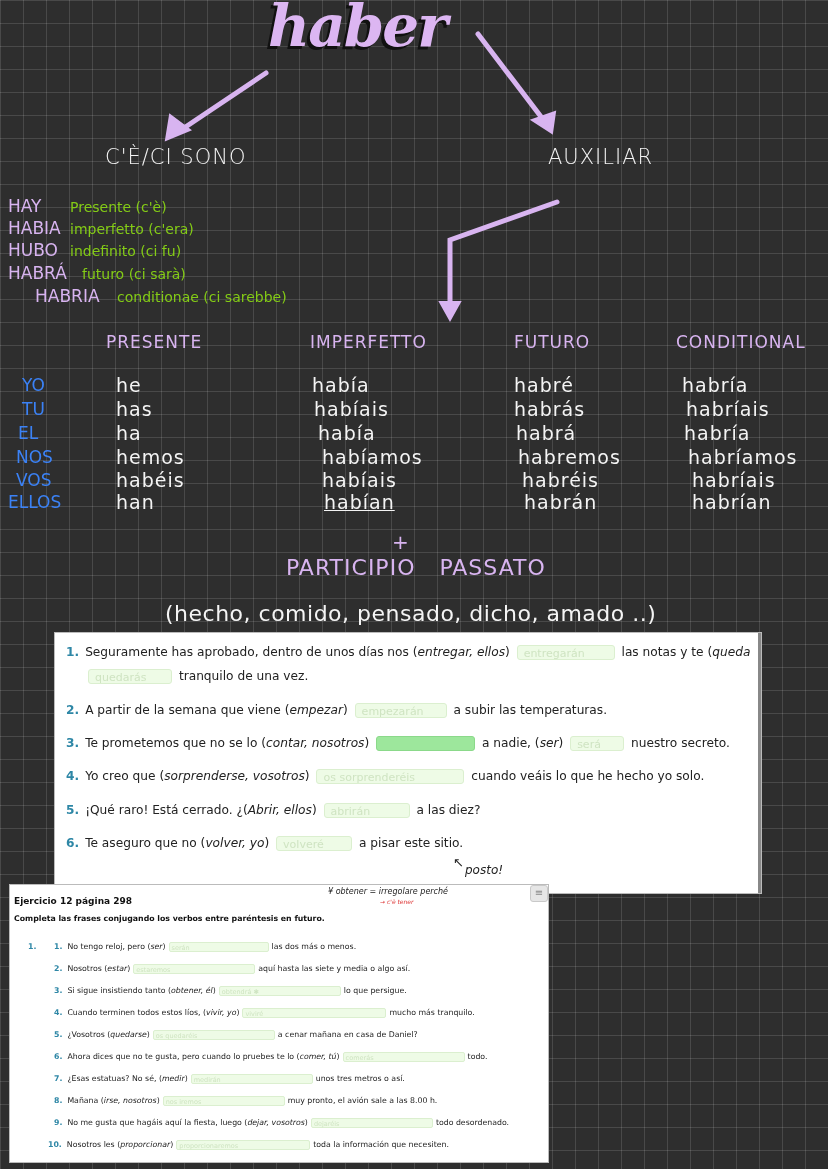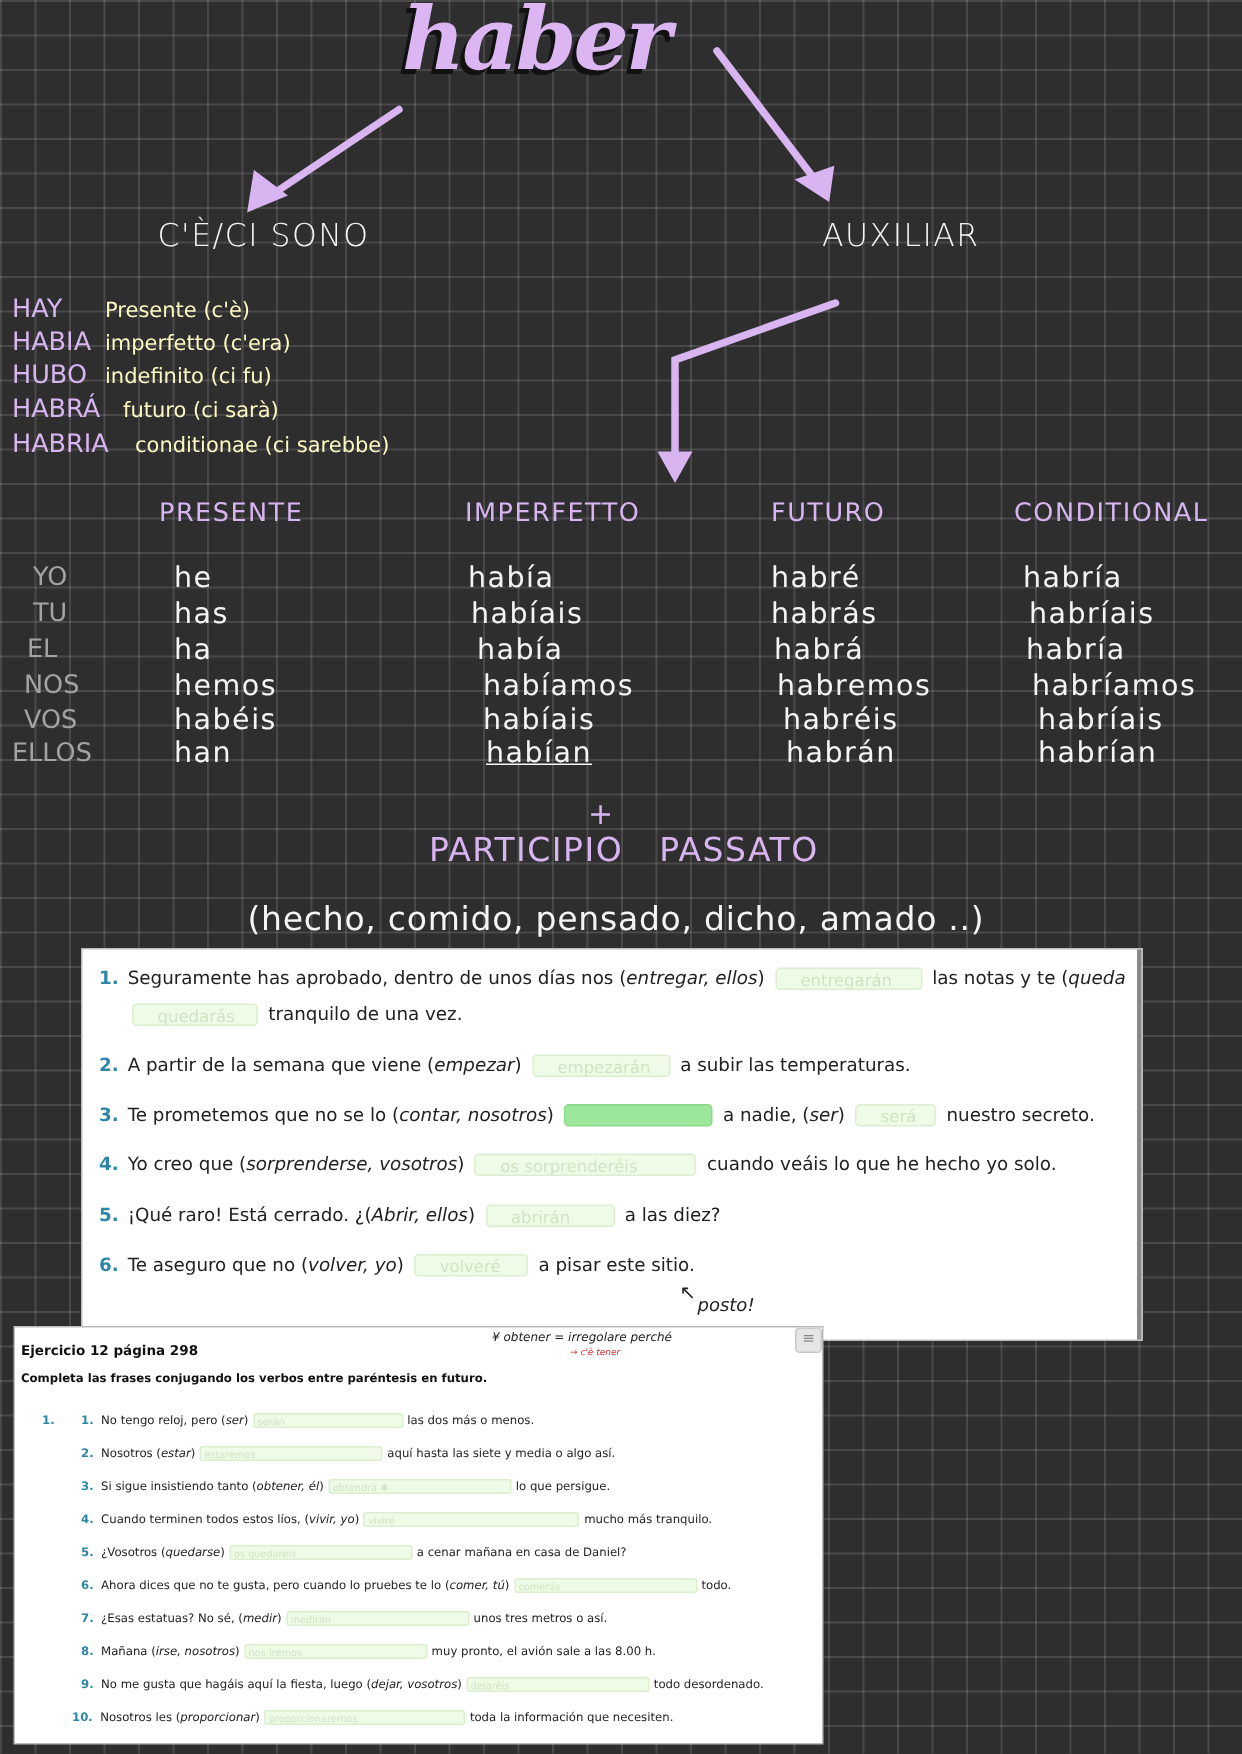--- a/index.html
+++ b/index.html
@@ -16,33 +16,33 @@
   .title {
     left:268px; top:-8px; font-family:"DejaVu Serif", serif; font-style:italic; font-weight:bold;
     font-size:58px; color:#dcb6f2; letter-spacing:-2px;
     text-shadow:-3px 3px 0 #111;
   }
   .hand { color:#f4f4f4; font-family:"DejaVu Sans", sans-serif; letter-spacing:1px; }
   .lav { color:#d8b4f0; font-family:"DejaVu Sans", sans-serif; letter-spacing:1px; }
   .big { font-size:21px; font-weight:300; }
   .usage-row { position:absolute; left:8px; font-size:17px; }
   .usage-row .k { display:inline-block; width:62px; color:#d8b4f0; }
-  .usage-row .v { color:#fef9c3; font-size:14px; }
+  .usage-row .v { color:#84cc16; font-size:14px; }
   .col-head { position:absolute; top:332px; font-size:17px; color:#d8b4f0; letter-spacing:1px; }
-  .pron { position:absolute; left:10px; font-size:17px; color:#a3a3a3; }
+  .pron { position:absolute; left:10px; font-size:17px; color:#3b82f6; }
   .cell { position:absolute; font-size:19px; color:#f4f4f4; letter-spacing:1px; }
   svg.arrows { position:absolute; left:0; top:0; }
   
   .panel { position:absolute; background:#fff; box-shadow:0 0 0 1px #bbb; }
   .p1 { left:55px; top:633px; width:703px; height:260px; border-right:3px solid #888; }
   .item { position:absolute; left:11px; font-family:"DejaVu Sans", sans-serif; font-size:12.2px; color:#222; white-space:nowrap; }
   .num { color:#2e87a6; font-weight:bold; margin-right:6px; }
   .inp {
     display:inline-block; height:15px; line-height:15px; background:#eefbe6; border:1px solid #dbefcf;
-    border-radius:3px; color:#cfe4c2; font-size:11px; padding:0 16px; vertical-align:middle; margin:0 3px;
+    border-radius:3px; color:#cfe4c2; font-size:11px; padding:0 6px; vertical-align:middle; margin:0 3px;
     box-sizing:border-box;
   }
   .inp.active { background:#9de79c; border-color:#8bd98a; color:#8bd98a; }
   .p2 { left:10px; top:885px; width:538px; height:277px; }
   .p2 .h1 { position:absolute; left:4px; top:11px; font-size:9px; font-weight:bold; color:#111; }
   .p2 .h2 { position:absolute; left:4px; top:29px; font-size:7.8px; font-weight:bold; color:#111; }
   .item2 { position:absolute; left:44px; font-size:7.8px; color:#222; white-space:nowrap; }
   .item2 .num { margin-right:5px; }
   .inp2 {
     display:inline-block; height:10px; line-height:10px; background:#eefbe6; border:1px solid #dbefcf;
@@ -68,21 +68,21 @@
 </svg>
 
 <div class="abs hand big" style="left:105px;top:145px;">C'È/CI SONO</div>
 <div class="abs hand big" style="left:548px;top:145px;">AUXILIAR</div>
 
 <div>
   <div class="usage-row" style="top:196px;"><span class="k">HAY</span><span class="v">Presente (c'è)</span></div>
   <div class="usage-row" style="top:218px;"><span class="k">HABIA</span><span class="v">imperfetto (c'era)</span></div>
   <div class="usage-row" style="top:240px;"><span class="k">HUBO</span><span class="v">indefinito (ci fu)</span></div>
   <div class="usage-row" style="top:263px;"><span class="k">HABRÁ</span><span class="v" style="margin-left:12px">futuro (ci sarà)</span></div>
-  <div class="usage-row" style="top:286px;"><span class="k" style="width:82px">HABRIA</span><span class="v">conditionae (ci sarebbe)</span></div>
+  <div class="usage-row" style="top:286px;margin-left:27px;"><span class="k" style="width:82px">HABRIA</span><span class="v">conditionae (ci sarebbe)</span></div>
 </div>
 
 <div>
   <div class="col-head" style="left:106px;">PRESENTE</div>
   <div class="col-head" style="left:310px;">IMPERFETTO</div>
   <div class="col-head" style="left:514px;">FUTURO</div>
   <div class="col-head" style="left:676px;">CONDITIONAL</div>
 
   <div class="pron" style="top:375px;left:22px;">YO</div>
   <div class="pron" style="top:399px;left:22px;">TU</div>

